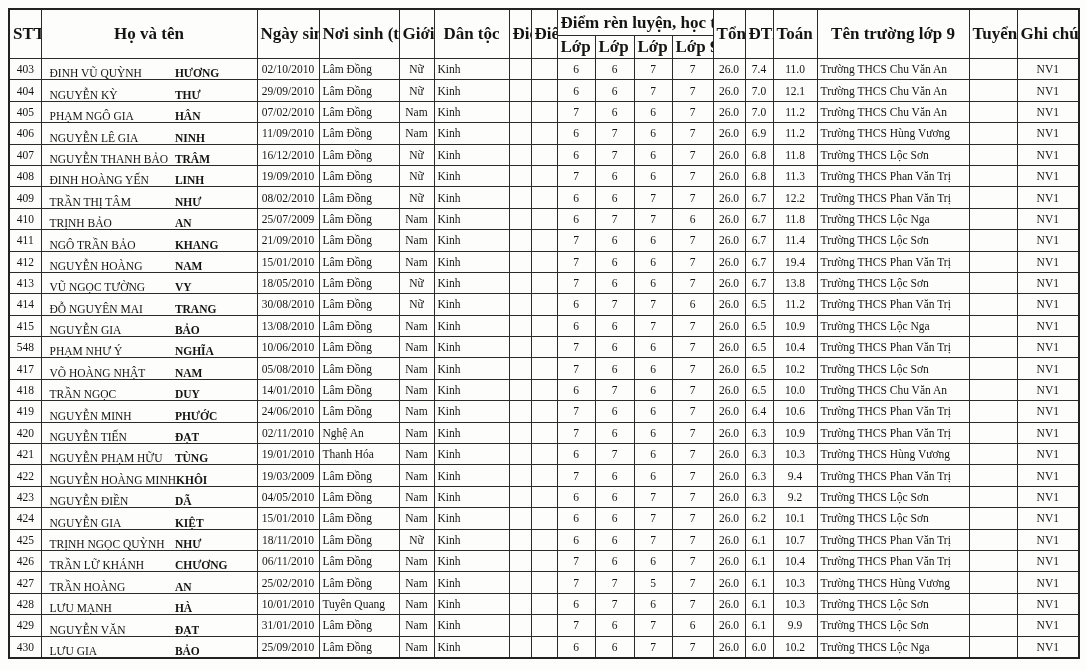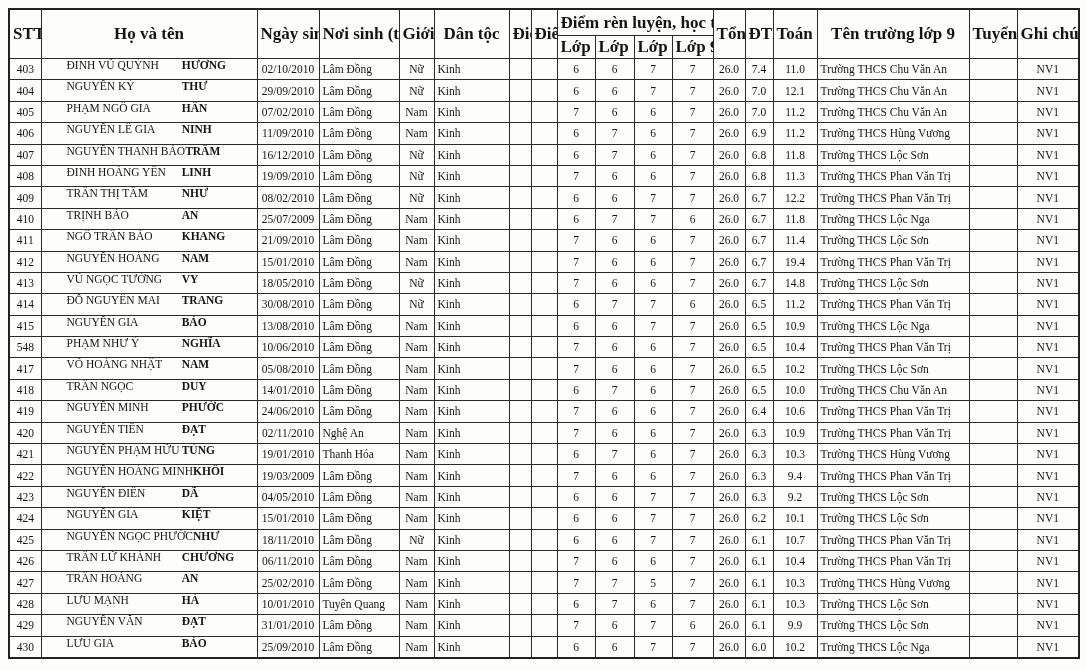--- a/index.html
+++ b/index.html
@@ -35,21 +35,21 @@
   }
   thead tr.h1 th{height:25px;}
   thead tr.h2 th{height:22px;}
   tbody td{
     height:20.4px;
     font-size:11.5px;
     vertical-align:middle;
   }
   td.c{text-align:center;}
   td.l{text-align:left;padding-left:5px;}
-  .name-wrap{display:flex;align-items:flex-start;height:100%;margin-left:17px;}
+  .name-wrap{display:flex;align-items:flex-end;height:100%;}
   .name-wrap .ho{flex:0 0 60%;padding-left:5px;}
   .name-wrap .ten{flex:1;text-align:left;font-weight:bold;}
 </style>
 </head>
 <body>
 
 <div class="page">
   <table class="roster">
     <colgroup>
       <col style="width:32px">
@@ -367,21 +367,21 @@
           <td class="c">Nữ</td>
           <td class="l">Kinh</td>
           <td class="c"></td>
           <td class="c"></td>
           <td class="c">7</td>
           <td class="c">6</td>
           <td class="c">6</td>
           <td class="c">7</td>
           <td class="c">26.0</td>
           <td class="c">6.7</td>
-          <td class="c">14.8</td>
+          <td class="c">13.8</td>
           <td class="l">Trường THCS Lộc Sơn</td>
           <td class="c"></td>
           <td class="c">NV1</td>
         </tr>
         <tr>
           <td class="c">414</td>
           <td class="l">
             <div class="name-wrap">
               <span class="ho">ĐỖ NGUYÊN MAI</span>
               <span class="ten">TRANG</span>
@@ -651,21 +651,21 @@
           <td class="c">6.2</td>
           <td class="c">10.1</td>
           <td class="l">Trường THCS Lộc Sơn</td>
           <td class="c"></td>
           <td class="c">NV1</td>
         </tr>
         <tr>
           <td class="c">425</td>
           <td class="l">
             <div class="name-wrap">
-              <span class="ho">NGUYỄN NGỌC PHƯỚC</span>
+              <span class="ho">TRỊNH NGỌC QUỲNH</span>
               <span class="ten">NHƯ</span>
             </div>
           </td>
           <td class="c">18/11/2010</td>
           <td class="l">Lâm Đồng</td>
           <td class="c">Nữ</td>
           <td class="l">Kinh</td>
           <td class="c"></td>
           <td class="c"></td>
           <td class="c">6</td>

